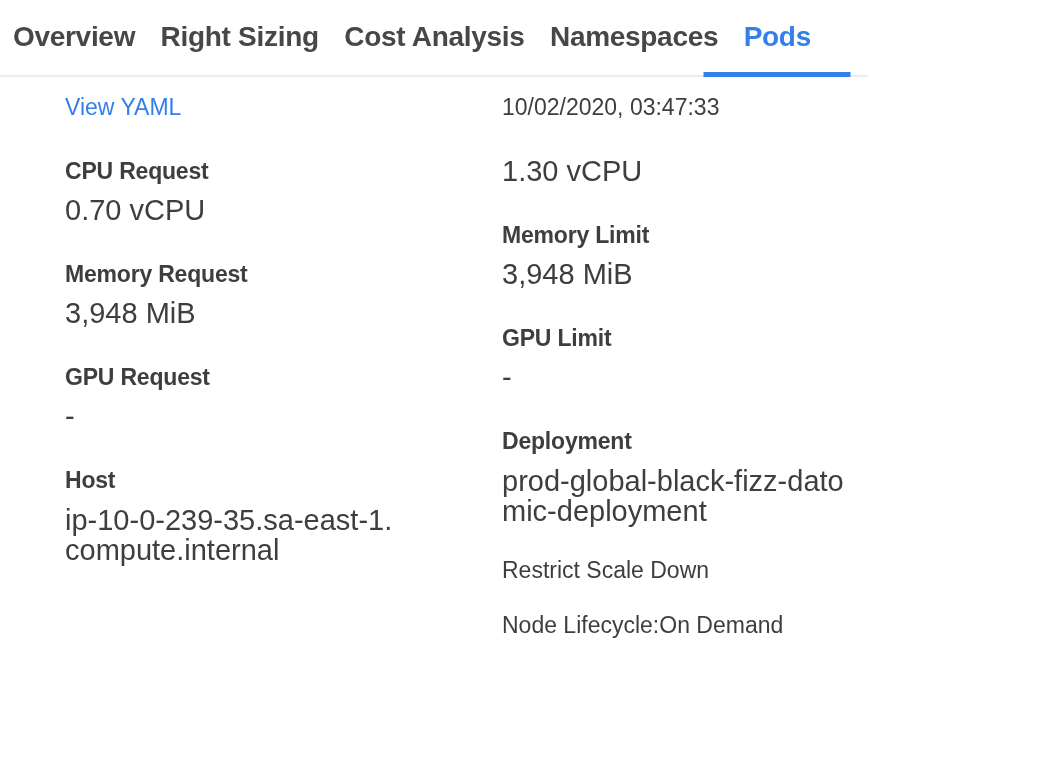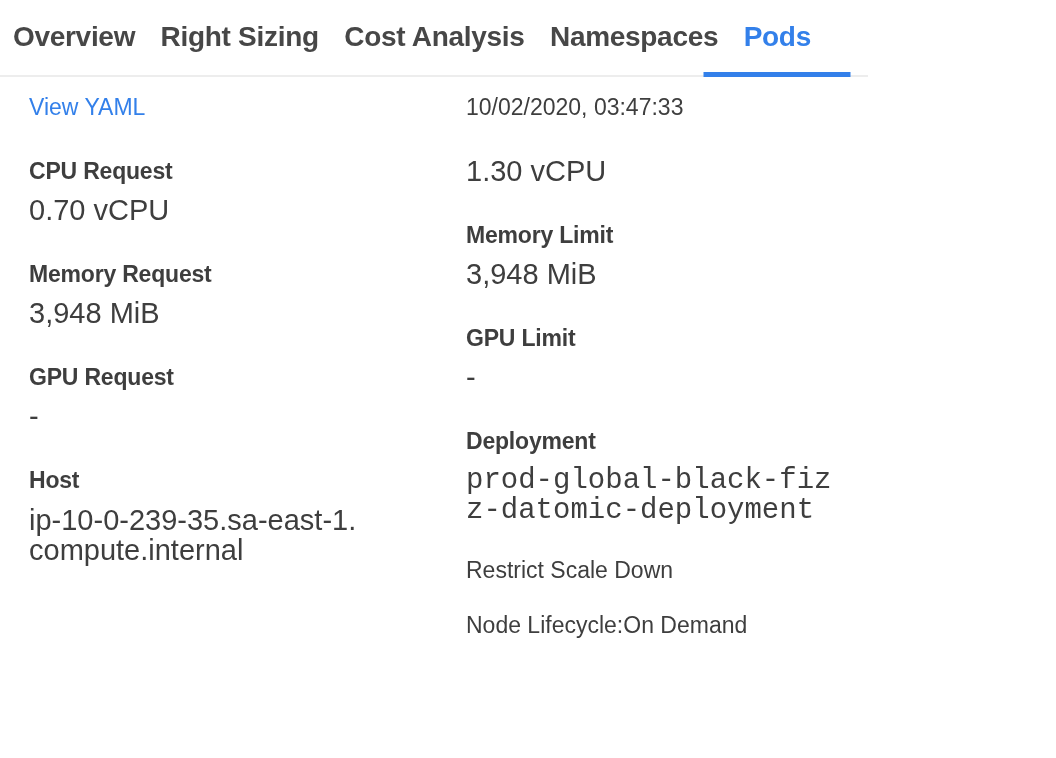--- a/index.html
+++ b/index.html
@@ -46,21 +46,21 @@
     width: 147px;
     height: 5px;
     background: var(--accent);
   }
 
   
   .content {
     display: flex;
     padding: 16px 12px 40px 29px;
   }
-  .col-left { width: 437px; flex-shrink: 0; }
+  .col-left { width: 437px; flex-shrink: 0; margin-left: 36px; }
   .col-right { flex: 1; }
 
   .meta-row {
     font-size: 23px;
     line-height: 29px;
   }
   .link {
     color: var(--accent);
     cursor: pointer;
     text-decoration: none;
@@ -77,21 +77,21 @@
     margin-top: 10px;
     font-size: 29px;
     line-height: 29px;
     color: var(--text);
   }
   .field-value.link-value {
     line-height: 30px;
     word-break: break-all;
   }
   .col-left .link-value { max-width: 340px; }
-  .col-right .link-value { max-width: 378px; font-family: Liberation Mono, monospace; }
+  .col-right .link-value { max-width: 378px; }
 
   .scaling-title {
     margin-top: 30px;
     font-size: 23px;
     font-weight: 700;
     line-height: 29px;
     letter-spacing: -0.2px;
   }
   .scaling-item {
     font-size: 23px;

